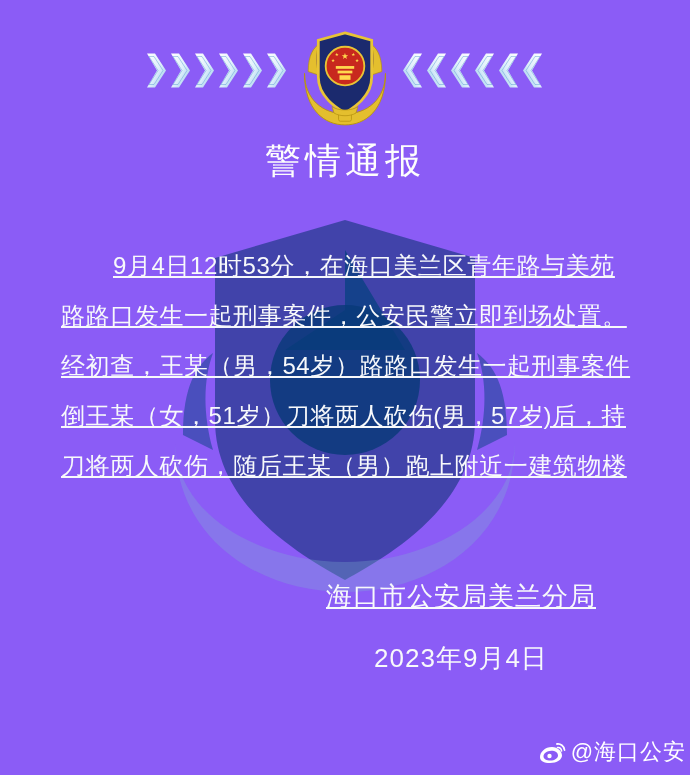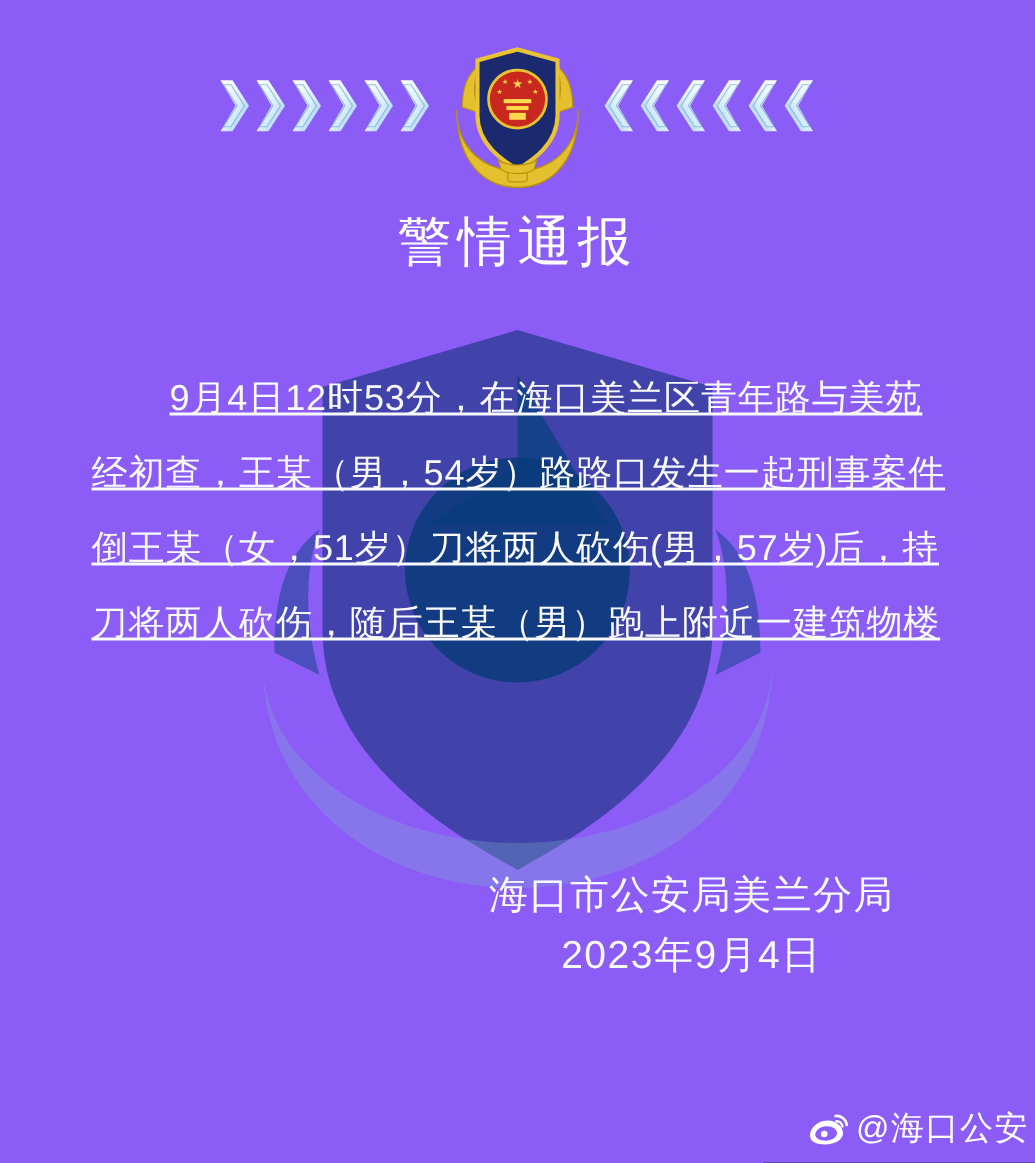--- a/index.html
+++ b/index.html
@@ -54,24 +54,24 @@
     color:#f7f9fb;
     text-decoration:underline;
   }
   .body-line.indent{text-indent:52px;}
   
   .signature{
     position:absolute;right:94px;top:580px;
     text-align:center;
   }
   .signature .agency{
-    font-size:26px;letter-spacing:1px;color:#f7f9fb;line-height:32px;
+    font-size:26px;letter-spacing:1px;color:#f7f9fb;line-height:32px;text-decoration:underline;
   }
   .signature .date{
-    margin-top:8px;
+    margin-top:30px;
     font-size:26px;letter-spacing:1px;color:#f7f9fb;line-height:32px;
   }
   
   .footer{
     position:absolute;right:4px;bottom:8px;
     display:flex;align-items:center;gap:5px;
   }
   .weibo-icon{width:27px;height:24px;display:block;}
   .footer .handle{
     font-size:22px;color:#ffffff;letter-spacing:1px;
@@ -179,20 +179,21 @@
   </div>
 
   <div class="title">警情通报</div>
 
   <svg class="watermark" viewBox="0 0 360 395">
       <use href="#badgeSilhouette"></use>
     </svg>
 
   <div class="body-text">
     <div class="body-line indent">9月4日12时53分，在海口美兰区青年路与美苑</div>
+    <div class="body-line">路路口发生一起刑事案件，公安民警立即到场处置。</div>
     <div class="body-line">经初查，王某（男，54岁）路路口发生一起刑事案件</div>
     <div class="body-line">倒王某（女，51岁）刀将两人砍伤(男，57岁)后，持</div>
     <div class="body-line">刀将两人砍伤，随后王某（男）跑上附近一建筑物楼</div>
   </div>
 
   <div class="signature">
     <div class="agency">海口市公安局美兰分局</div>
     <div class="date">2023年9月4日</div>
   </div>
 

